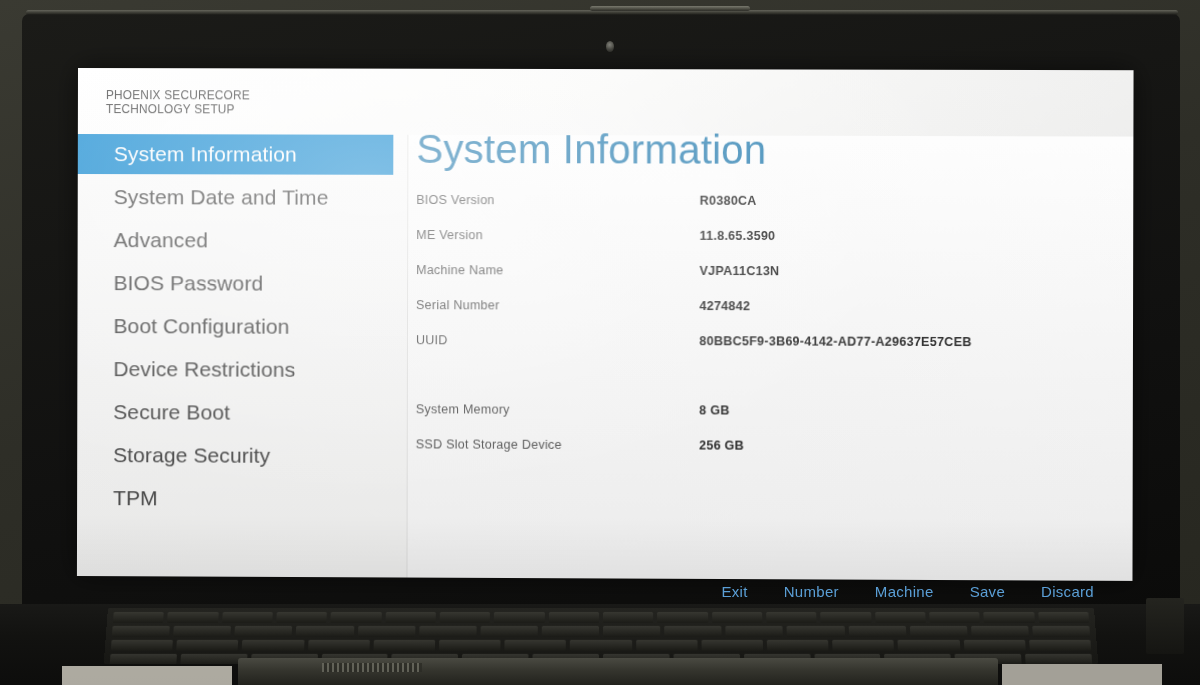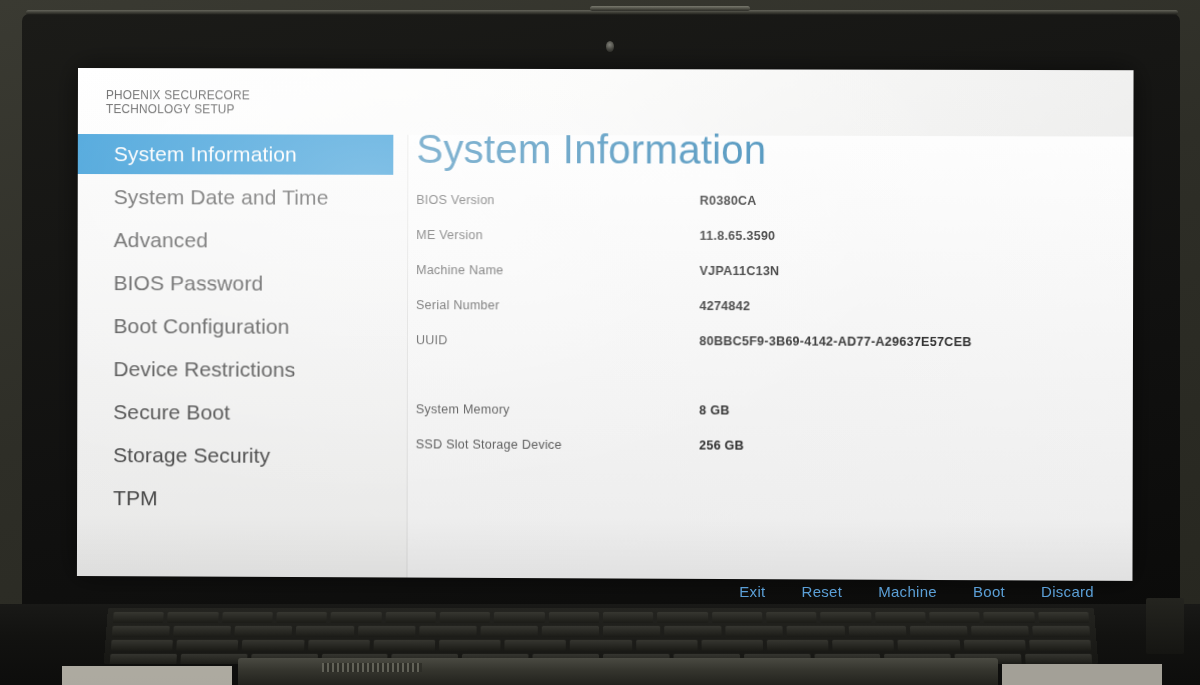--- a/index.html
+++ b/index.html
@@ -371,23 +371,23 @@
           </div>
 
         </div>
       </div>
 
     </div>
   </div>
 
   <div class="action-bar">
     <span class="action-btn">Exit</span>
-    <span class="action-btn">Reset</span>
+    <span class="action-btn">Number</span>
     <span class="action-btn">Machine</span>
-    <span class="action-btn">Boot</span>
+    <span class="action-btn">Save</span>
     <span class="action-btn">Discard</span>
   </div>
 
   <div class="deck"></div>
 
   <div class="keyboard">
     <div class="krow r1">
       <div class="key"></div>
         <div class="key"></div>
         <div class="key"></div>

